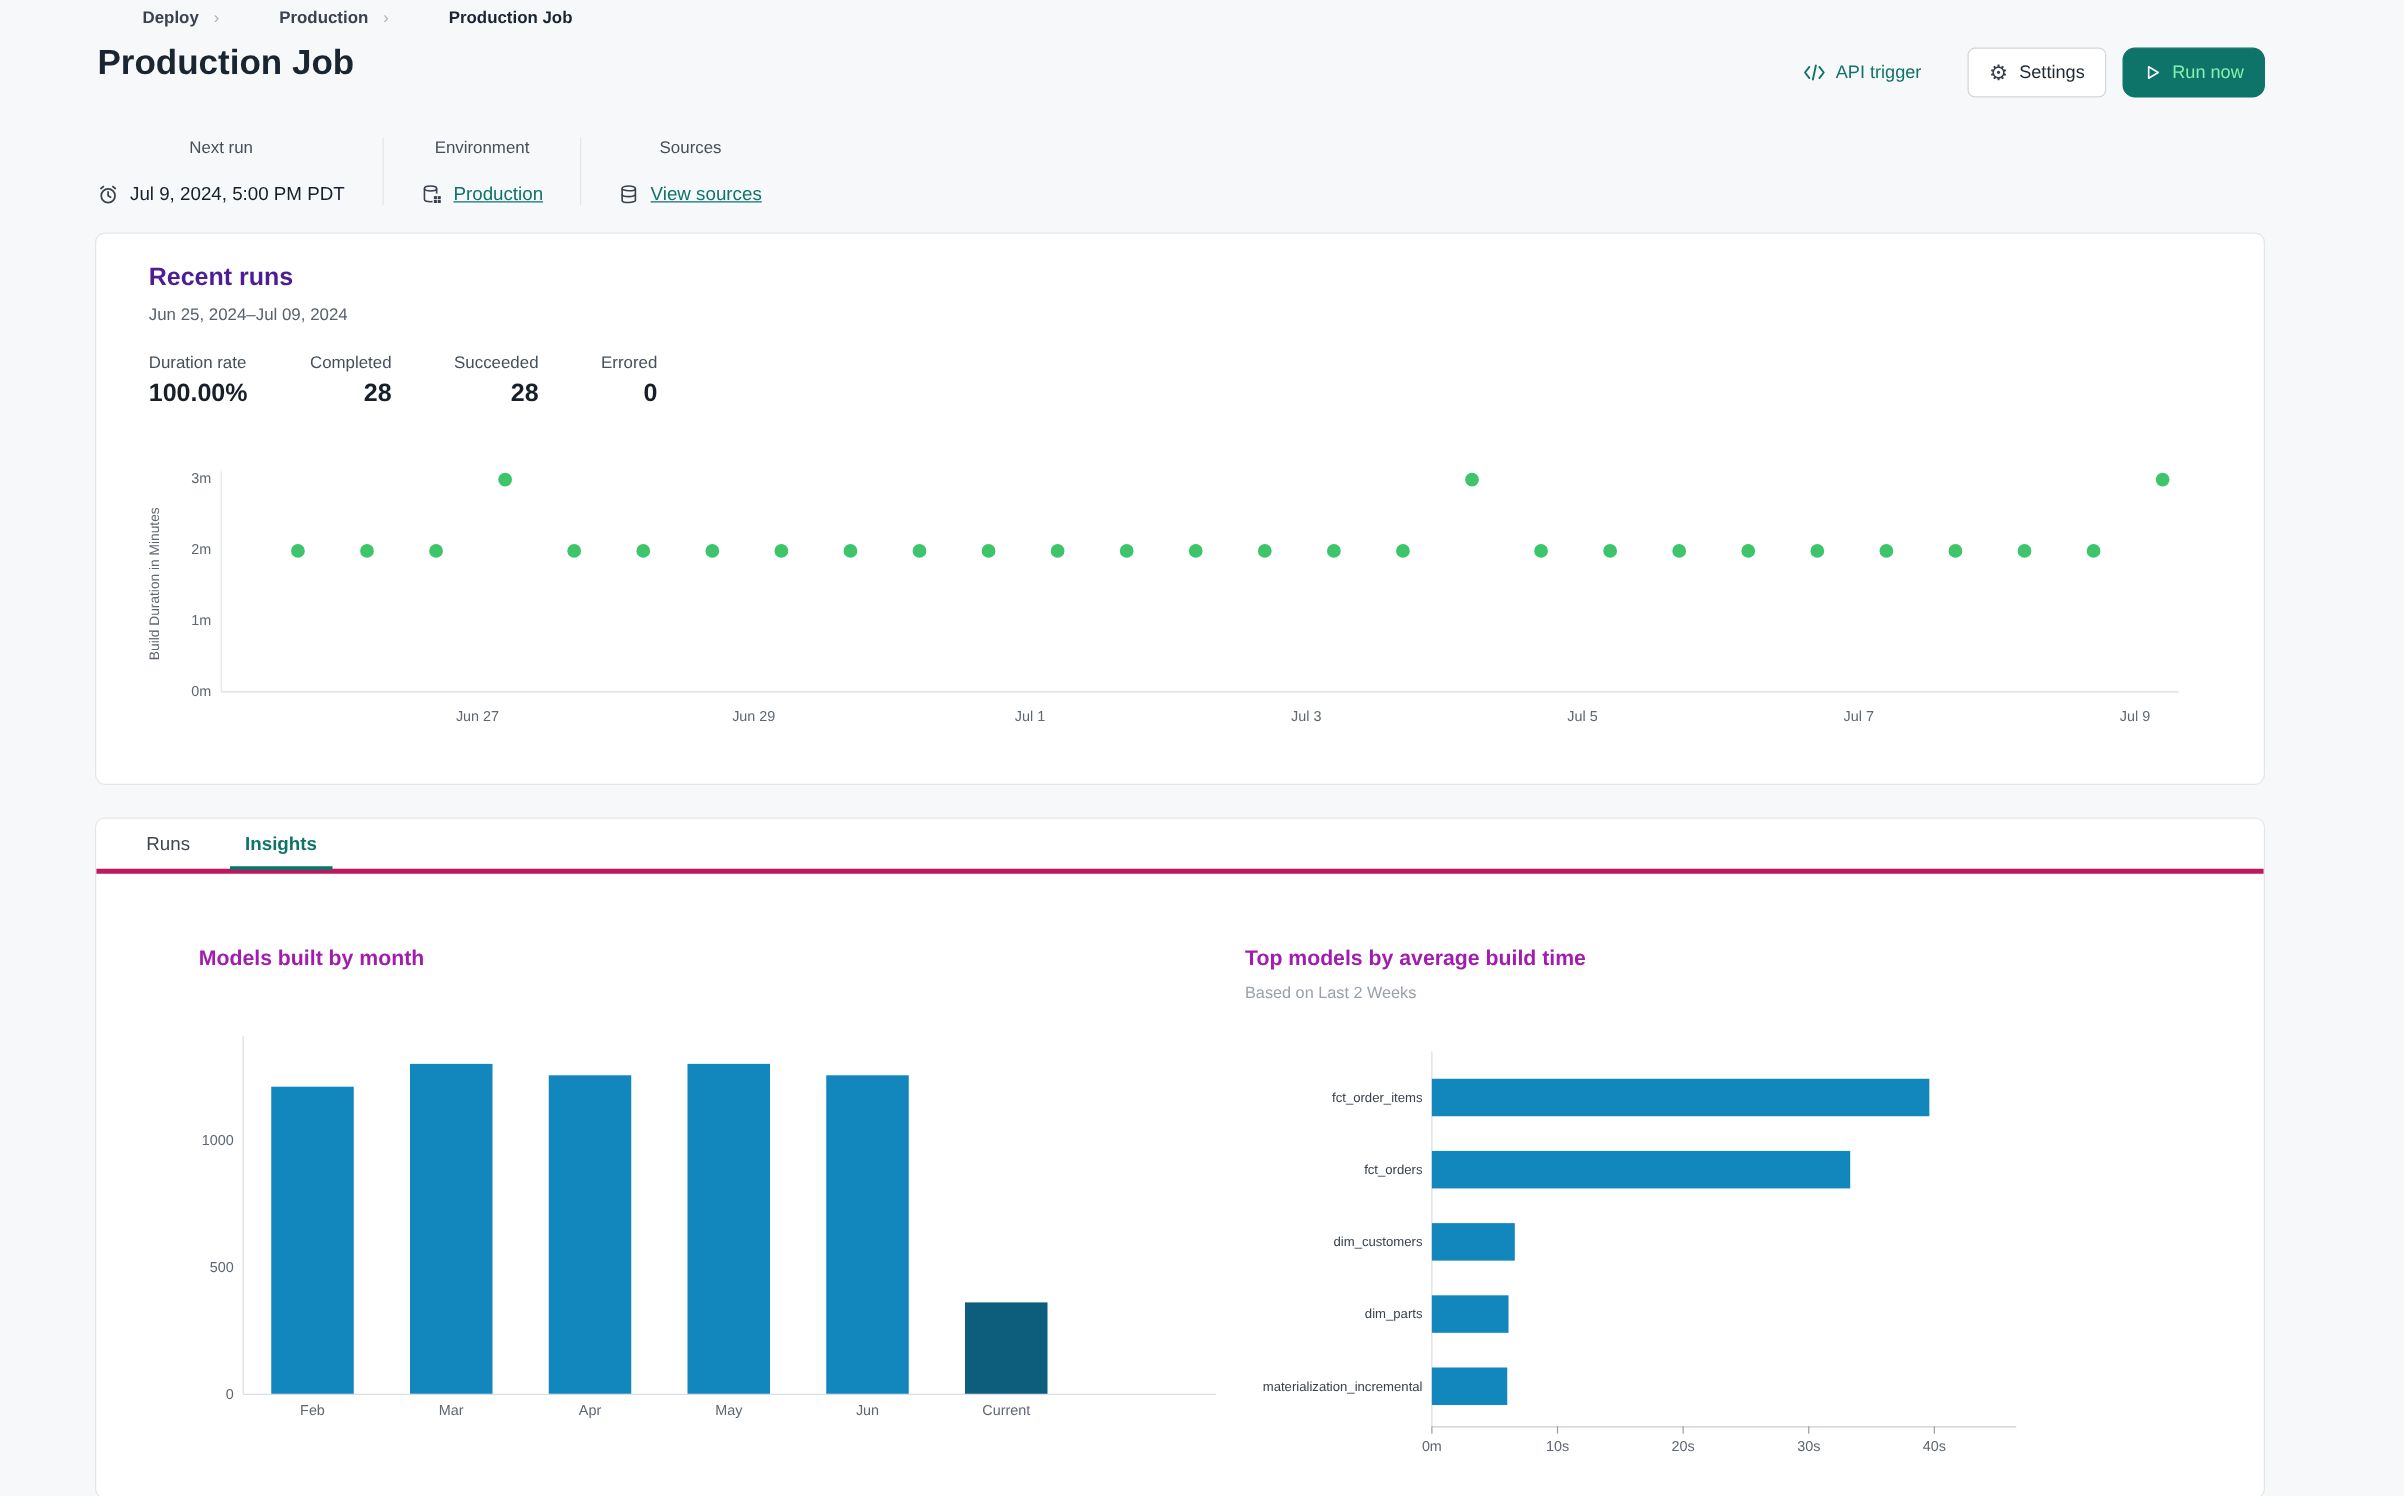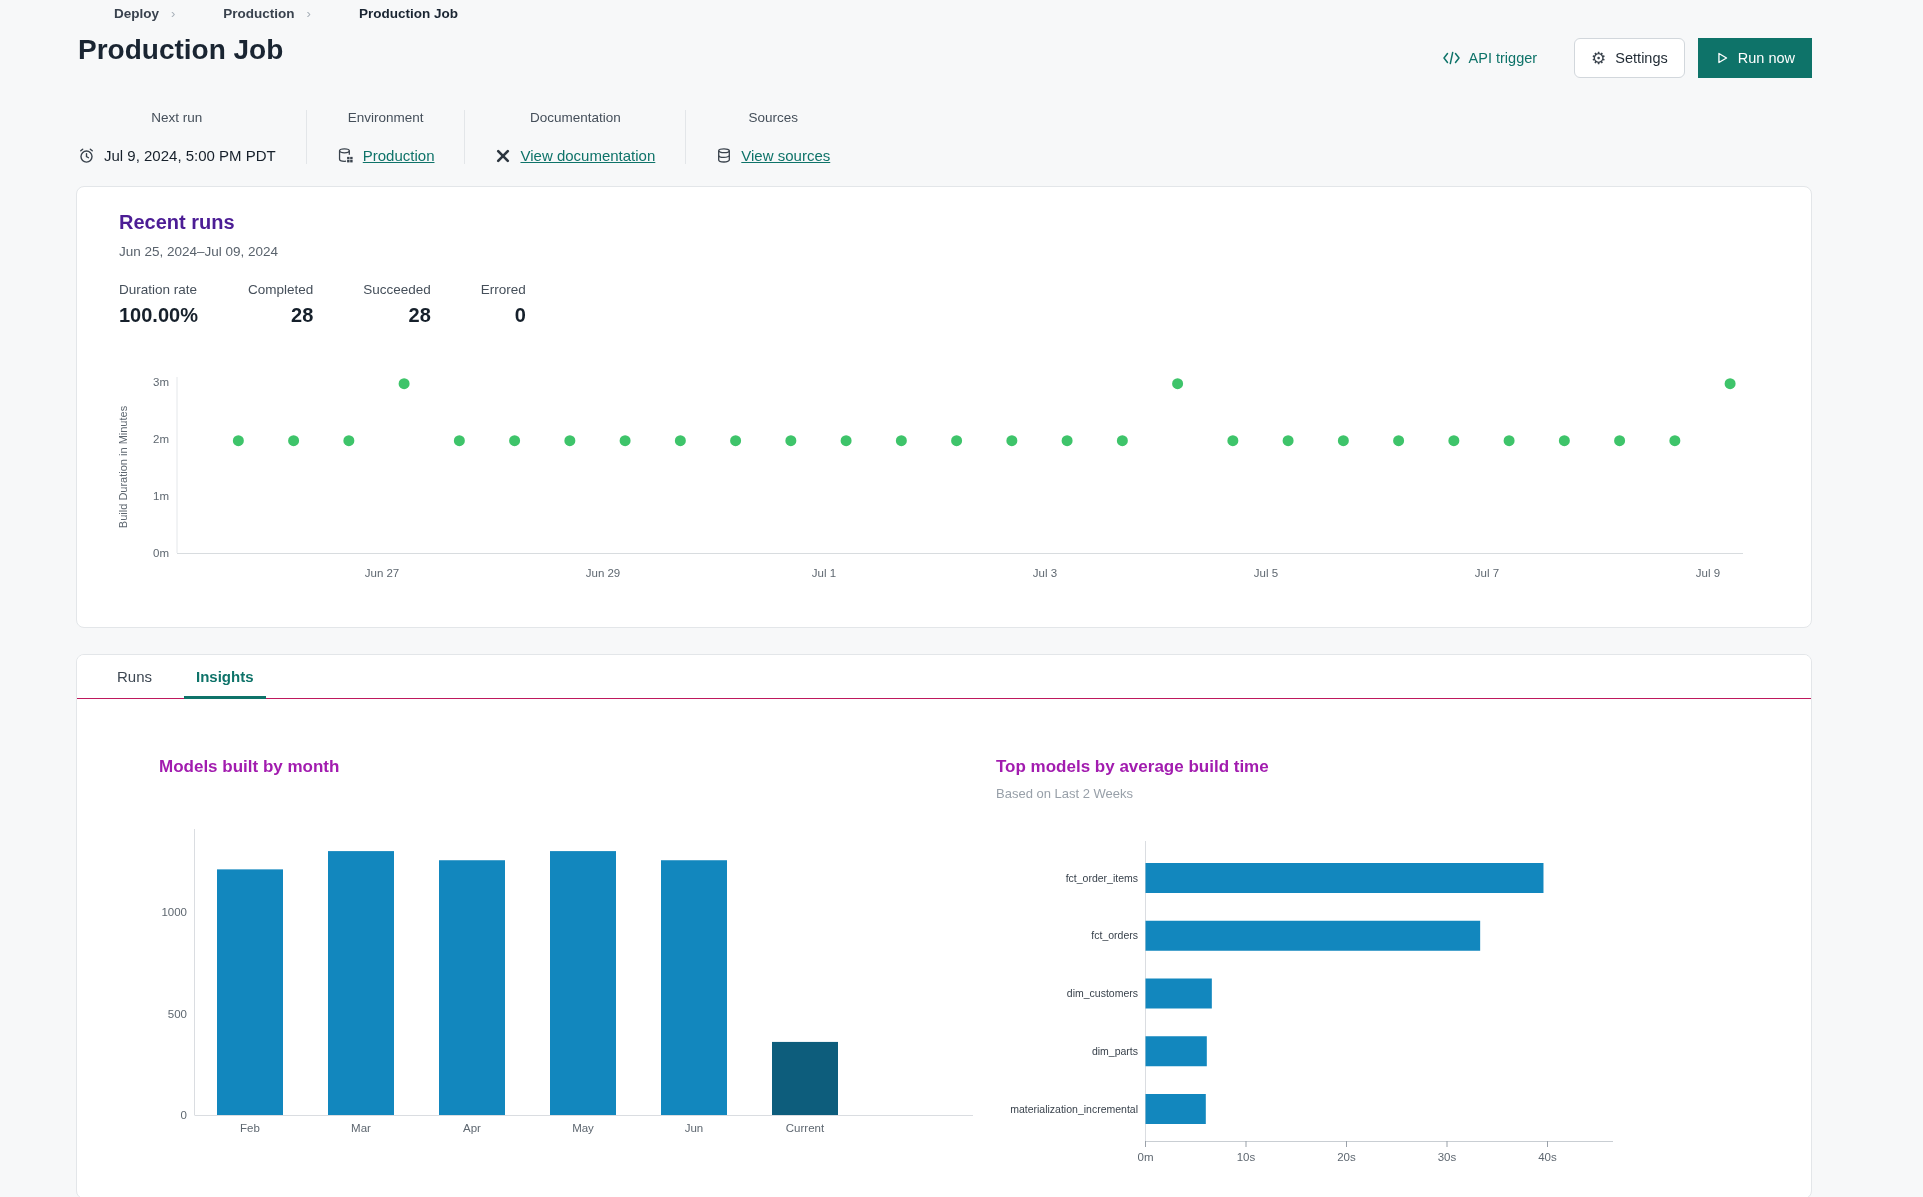--- a/index.html
+++ b/index.html
@@ -15,41 +15,41 @@
   .crumb.current { color:#1A2532; cursor:default; }
   .crumb-sep { color:#A8B0B9; font-weight:400; font-size:13px; }
   .page-title { position:absolute; left:78px; top:34px; font-size:28px; font-weight:700; color:#1A2532; margin:0; }
   .header-actions { position:absolute; top:38px; right:111px; display:flex; align-items:center; gap:13px; height:40px; }
   .api-trigger { display:flex; gap:8px; align-items:center; color:var(--teal,#0E7369);
                  font-size:14.5px; cursor:pointer; margin-right:24px; }
   .btn { display:flex; align-items:center; gap:9px; height:40px; padding:0 16px; border-radius:6px;
          font-size:14.5px; box-sizing:border-box; cursor:pointer; white-space:nowrap; }
   .btn-settings { background:#fff; border:1px solid #D2D7DC; color:#1F2933; }
   .gear-glyph { font-size:17px; line-height:1; color:#39424C; }
-  .btn-run { background:var(--teal,#0E7369); border:1px solid var(--teal,#0E7369); color:#ffffff; border-radius:0; }
+  .btn-run { background:var(--teal,#0E7369); border:1px solid var(--teal,#0E7369); color:#86efac; border-radius:10px; }
   
   .meta-row { position:absolute; left:78px; top:110px; display:flex; align-items:flex-start; }
   .meta-item { padding:0 30px; border-left:1px solid #E3E6E9; }
   .meta-item:first-child { padding-left:0; border-left:none; }
   .meta-label { font-size:13.5px; color:#454F5A; margin-bottom:22px;text-align:center; }
   .meta-value { display:flex; align-items:center; gap:9px; font-size:15px; color:#16202B; }
   .meta-link { color:var(--teal,#0E7369); text-decoration:underline; cursor:pointer; }
   
   .card { position:absolute; background:#fff; border:1px solid #E3E6E9; border-radius:8px;
           box-sizing:border-box; overflow:hidden; }
   #recent-runs-card { left:76px; top:186px; width:1736px; height:442px; }
   #tabs-card { left:76px; top:654px; width:1736px; height:545px; }
   .rr-title { position:absolute; left:42px; top:24px; font-size:20px; font-weight:700; color:#4c1d95; }
   .rr-range { position:absolute; left:42px; top:57px; font-size:13.5px; color:#59626C; }
   .rr-stats { position:absolute; left:42px; top:95px; display:flex; gap:50px; }
   .stat-label { font-size:13.5px; color:#454F5A; }
   .stat-value { font-size:20px; font-weight:700; color:#16202B; margin-top:7px;text-align:right; }
   #scatter-svg { position:absolute; left:34px; top:184px; }
   
-  .tabs-row { position:absolute; left:0; top:0; width:100%; height:44px; border-bottom:1px solid #be185d;
+  .tabs-row { position:absolute; left:0; top:0; width:100%; height:44px; border-bottom:4px solid #be185d;
               display:flex; align-items:stretch; padding-left:18px; box-sizing:border-box; background:#fff; }
   .tab { padding:0 22px; display:flex; align-items:center; font-size:15px; color:#3D4752;
          position:relative; cursor:pointer; }
   .tab.active { color:var(--teal,#0E7369); font-weight:700; }
   .tab.active::after { content:""; position:absolute; left:10px; right:10px; bottom:-1px; height:3px;
                        background:var(--teal,#0E7369); }
   .chart-title { position:absolute; font-size:17px; font-weight:700; color:#a21caf; }
   #months-title { left:82px; top:102px; }
   #top-title { left:919px; top:102px; }
   #top-subtitle { position:absolute; left:919px; top:131px; font-size:13px; color:#98A0A9; }
@@ -112,30 +112,20 @@
         <svg width="17" height="17" viewBox="0 0 16 16" fill="none" stroke="#39424C" stroke-width="1.2">
           <ellipse cx="7" cy="3.6" rx="4.6" ry="1.9"></ellipse>
           <path d="M2.4 3.6v8c0 1.05 2.05 1.9 4.6 1.9.5 0 1-.03 1.5-.1"></path>
           <path d="M11.6 3.6v3.8"></path>
           <rect x="9.5" y="9.3" width="2.3" height="2.3" fill="#39424C" stroke="none"></rect>
           <rect x="12.4" y="9.3" width="2.3" height="2.3" fill="#39424C" stroke="none"></rect>
           <rect x="9.5" y="12.2" width="2.3" height="2.3" fill="#39424C" stroke="none"></rect>
           <rect x="12.4" y="12.2" width="2.3" height="2.3" fill="#39424C" stroke="none"></rect>
         </svg>
         <a class="meta-link">Production</a>
-      </div>
-    </div>
-    <div class="meta-item">
-      <div class="meta-label">Documentation</div>
-      <div class="meta-value">
-        <svg width="16" height="16" viewBox="0 0 16 16" fill="none" stroke="#2C353F" stroke-width="2.6" stroke-linecap="round">
-          <path d="M3.2 3.2 12.8 12.8"></path>
-            <path d="M12.8 3.2 3.2 12.8"></path>
-        </svg>
-        <a class="meta-link">View documentation</a>
       </div>
     </div>
     <div class="meta-item">
       <div class="meta-label">Sources</div>
       <div class="meta-value">
         <svg width="16" height="17" viewBox="0 0 16 16" fill="none" stroke="#39424C" stroke-width="1.3">
           <ellipse cx="8" cy="3.2" rx="5.3" ry="1.9"></ellipse>
           <path d="M2.7 3.2v9.4c0 1.05 2.4 1.9 5.3 1.9s5.3-.85 5.3-1.9V3.2"></path>
           <path d="M2.7 7.9c0 1.05 2.4 1.9 5.3 1.9s5.3-.85 5.3-1.9"></path>
         </svg>

